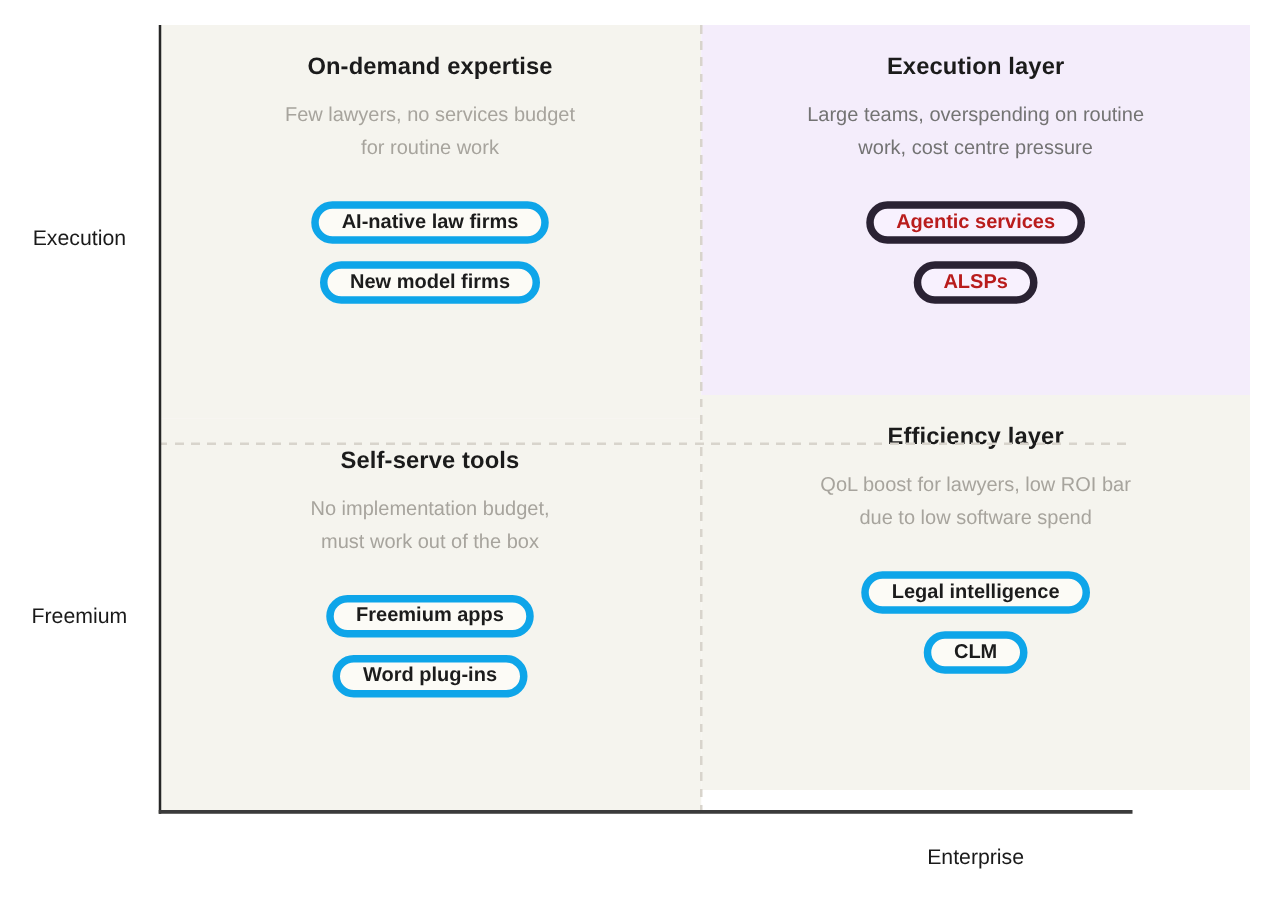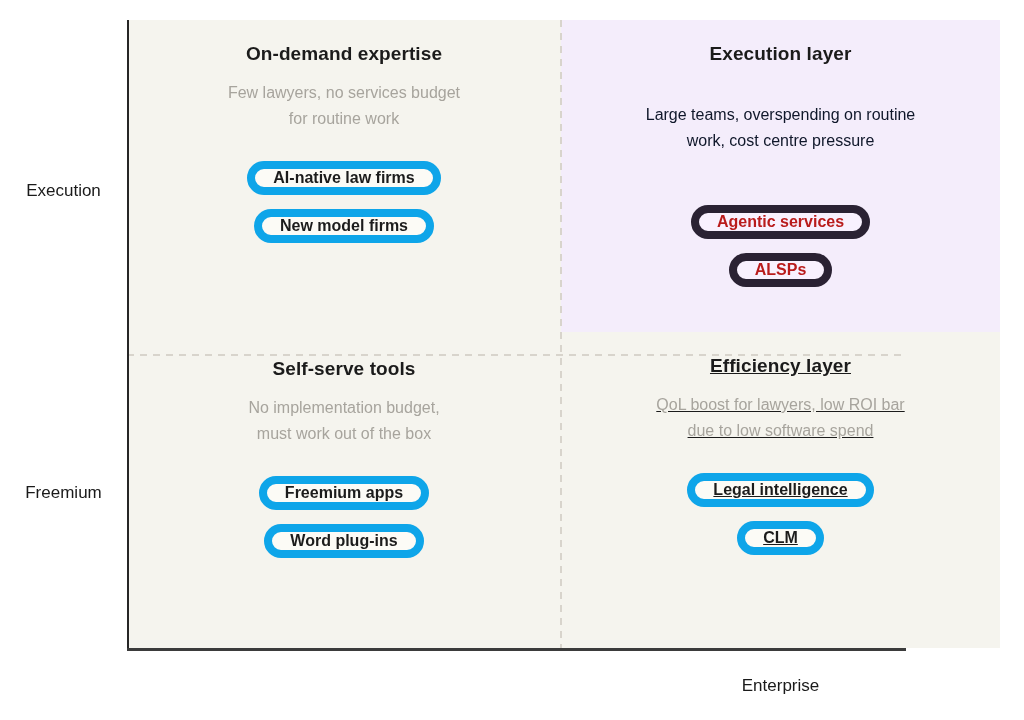--- a/index.html
+++ b/index.html
@@ -15,46 +15,46 @@
   .plot { position: absolute; left: 127px; top: 20px; width: 779px; height: 631px; }
 
   .quad {
     position: absolute;
     display: flex; flex-direction: column; align-items: center;
     text-align: center;
     box-sizing: border-box;
     padding-top: 22px;
   }
   .q-tl { left: 0;     top: 0;     width: 434px; height: 315px; background: #f5f4ee; }
-  .q-tr { left: 434px; top: 0;     width: 439px; height: 315px; background: #f4edfb; gap: 22px; }
+  .q-tr { left: 434px; top: 0;     width: 439px; height: 315px; background: #f4edfb; }
   .q-bl { left: 0;     top: 315px; width: 434px; height: 316px; background: #f5f4ee; }
-  .q-br { left: 434px; top: 312px; width: 439px; height: 316px; background: #f5f4ee; text-decoration: underline; }
+  .q-br { left: 434px; top: 296px; width: 439px; height: 316px; background: #f5f4ee; }
 
   .quad-title {
     font-size: 19px; font-weight: 600; color: #1b1b1b;
     line-height: 24px; letter-spacing: 0.1px;
   }
   .quad-subtitle {
     margin-top: 14px;
     font-size: 16px; font-weight: 400; color: #a7a49d;
     line-height: 26px;
     white-space: pre-line;
   }
-  .q-tr .quad-subtitle { color: #0f172a; }
+  .q-tr .quad-subtitle { color: #737373; }
 
   .pill-stack {
     margin-top: 29px;
     display: flex; flex-direction: column; align-items: center; gap: 14px;
   }
   .pill {
     box-sizing: border-box;
     height: 34px;
     padding: 0 18px;
     display: flex; align-items: center; justify-content: center;
-    border: 8px solid #0ea5e9;
+    border: 6px solid #0ea5e9;
     border-radius: 17px;
     background: #fcfbf6;
     font-size: 16px; font-weight: 600; color: #1c1c1c;
     white-space: nowrap;
   }
   .q-tr .pill {
     background: #f8f1fe;
     border-color: #2a2233;
     color: #b91c1c;
   }

